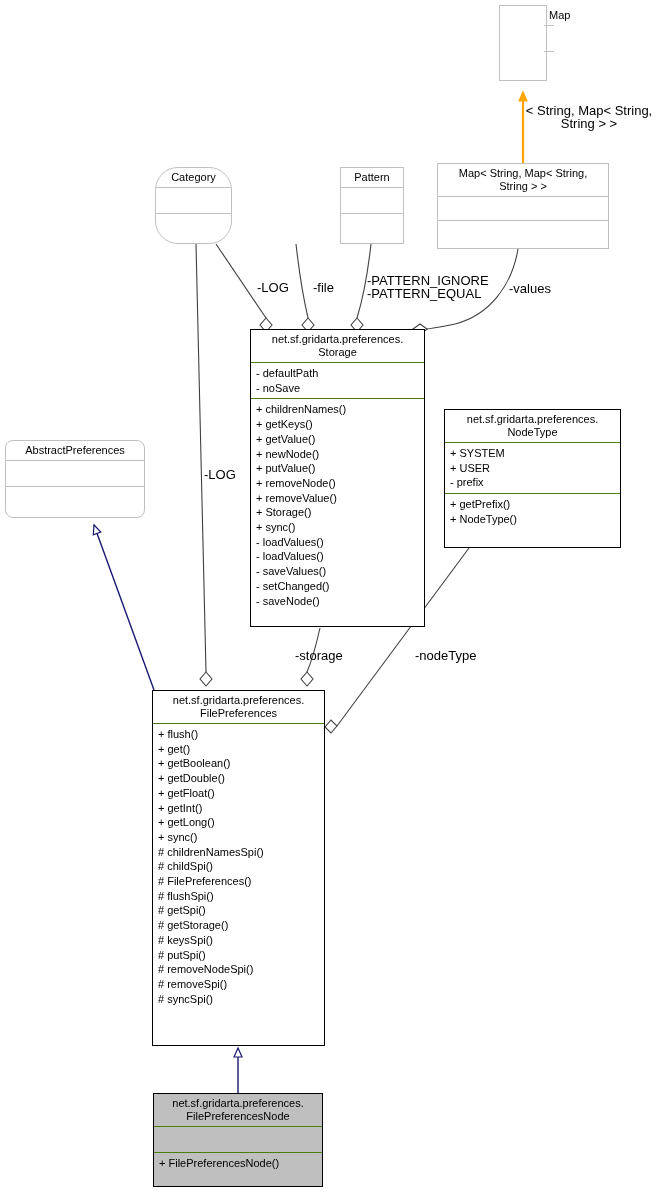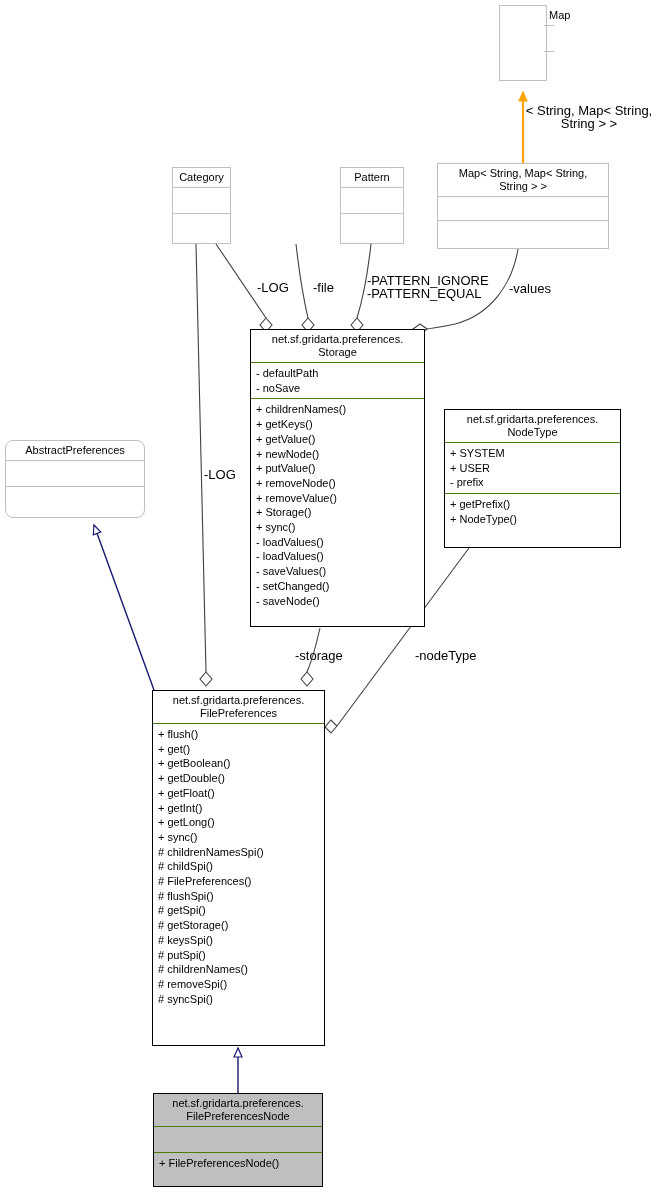--- a/index.html
+++ b/index.html
@@ -144,21 +144,21 @@
     <div class="compartment members empty" style="height:26px;"></div>
   </div>
 
   <div class="umlbox ext" style="left:437px; top:163px; width:172px; height:86px;">
     <div class="compartment title">Map&lt; String, Map&lt; String,
 String &gt; &gt;</div>
     <div class="compartment members empty" style="height:24px;"></div>
     <div class="compartment members empty" style="height:24px;"></div>
   </div>
 
-  <div class="umlbox ext" style="left:172px; top:167px; width:59px; height:77px;">
+  <div class="umlbox ext" style="left:155px; top:167px; width:77px; height:77px;border-radius:23px;">
     <div class="compartment title">Category</div>
     <div class="compartment members empty" style="height:26px;"></div>
     <div class="compartment members empty" style="height:26px;"></div>
   </div>
 
 
   <div class="umlbox ext" style="left:340px; top:167px; width:64px; height:77px;">
     <div class="compartment title">Pattern</div>
     <div class="compartment members empty" style="height:26px;"></div>
     <div class="compartment members empty" style="height:26px;"></div>
@@ -222,21 +222,21 @@
       <div class="member">+ getLong()</div>
       <div class="member">+ sync()</div>
       <div class="member"># childrenNamesSpi()</div>
       <div class="member"># childSpi()</div>
       <div class="member"># FilePreferences()</div>
       <div class="member"># flushSpi()</div>
       <div class="member"># getSpi()</div>
       <div class="member"># getStorage()</div>
       <div class="member"># keysSpi()</div>
       <div class="member"># putSpi()</div>
-      <div class="member"># childrenNames()</div>
+      <div class="member"># removeNodeSpi()</div>
       <div class="member"># removeSpi()</div>
       <div class="member"># syncSpi()</div>
     </div>
   </div>
 
   <div class="umlbox highlight" style="left:153px; top:1093px; width:170px; height:94px;">
     <div class="compartment title">net.sf.gridarta.preferences.
 FilePreferencesNode</div>
     <div class="compartment members empty" style="height:26px;"></div>
     <div class="compartment members">

